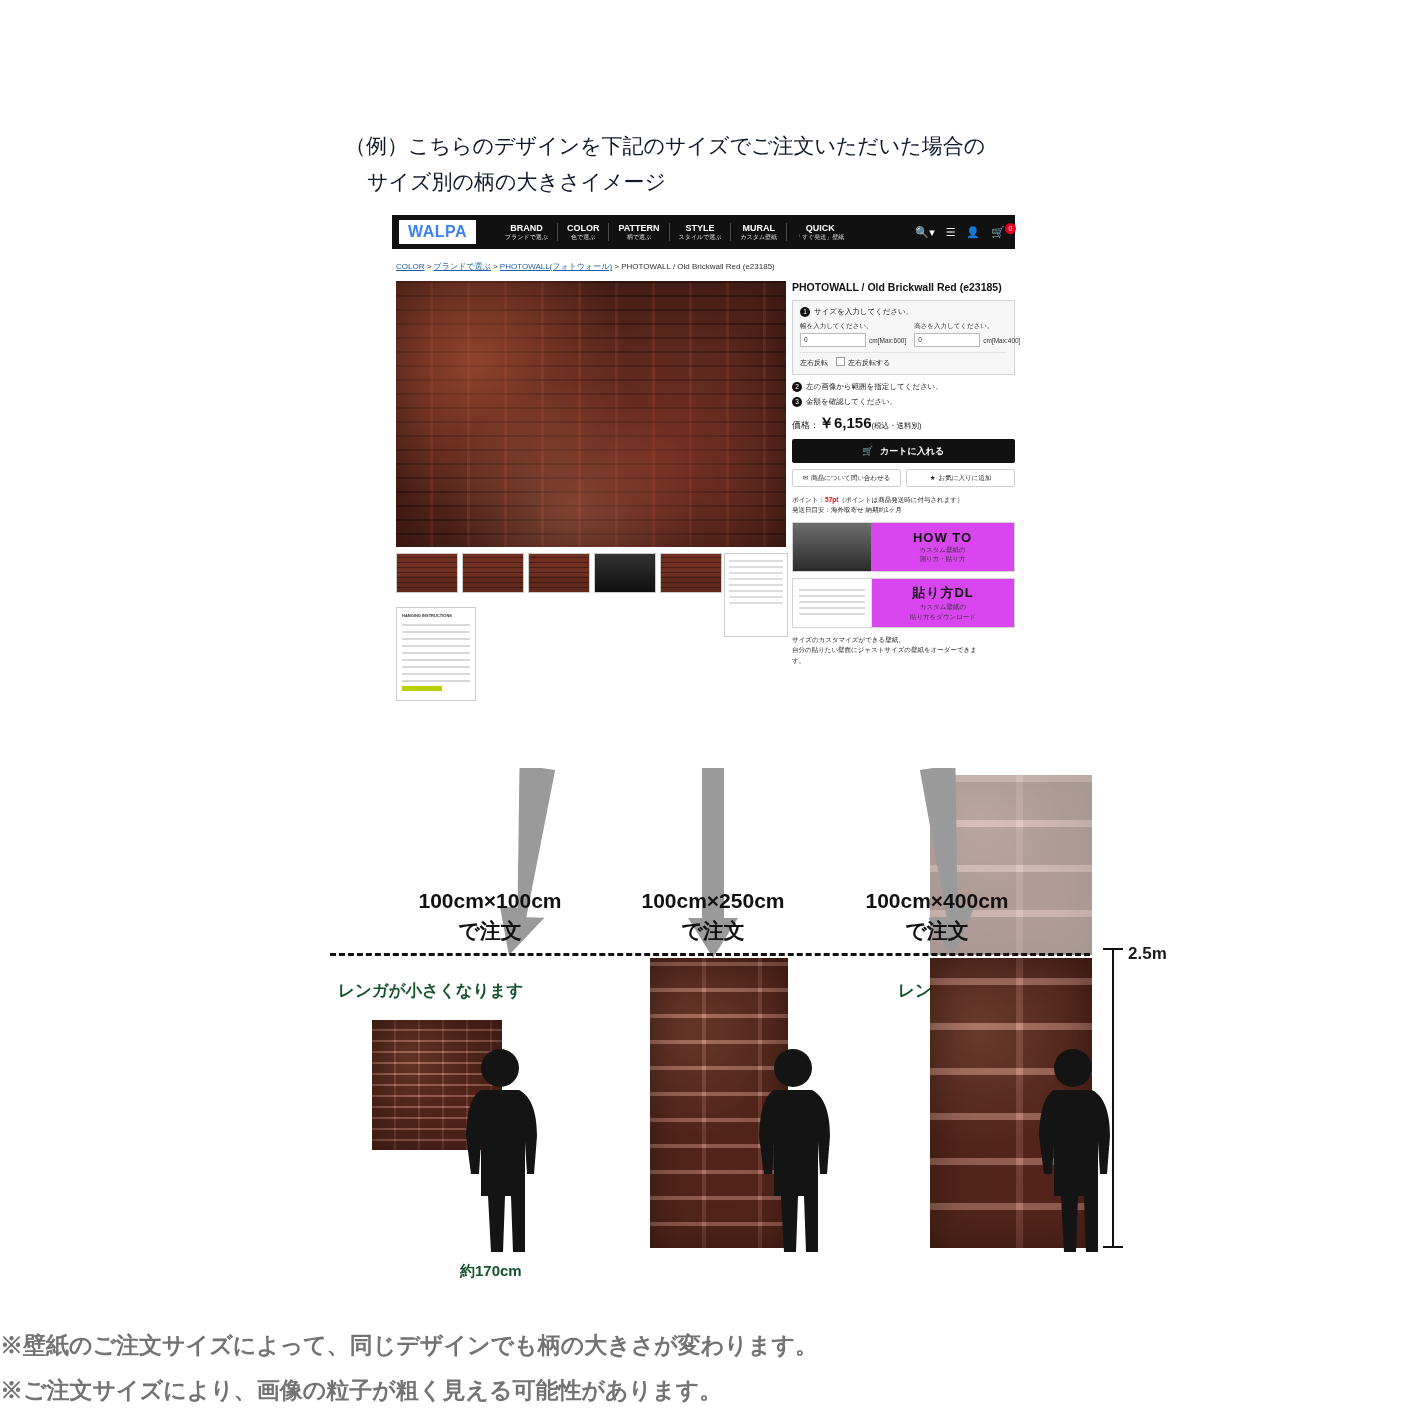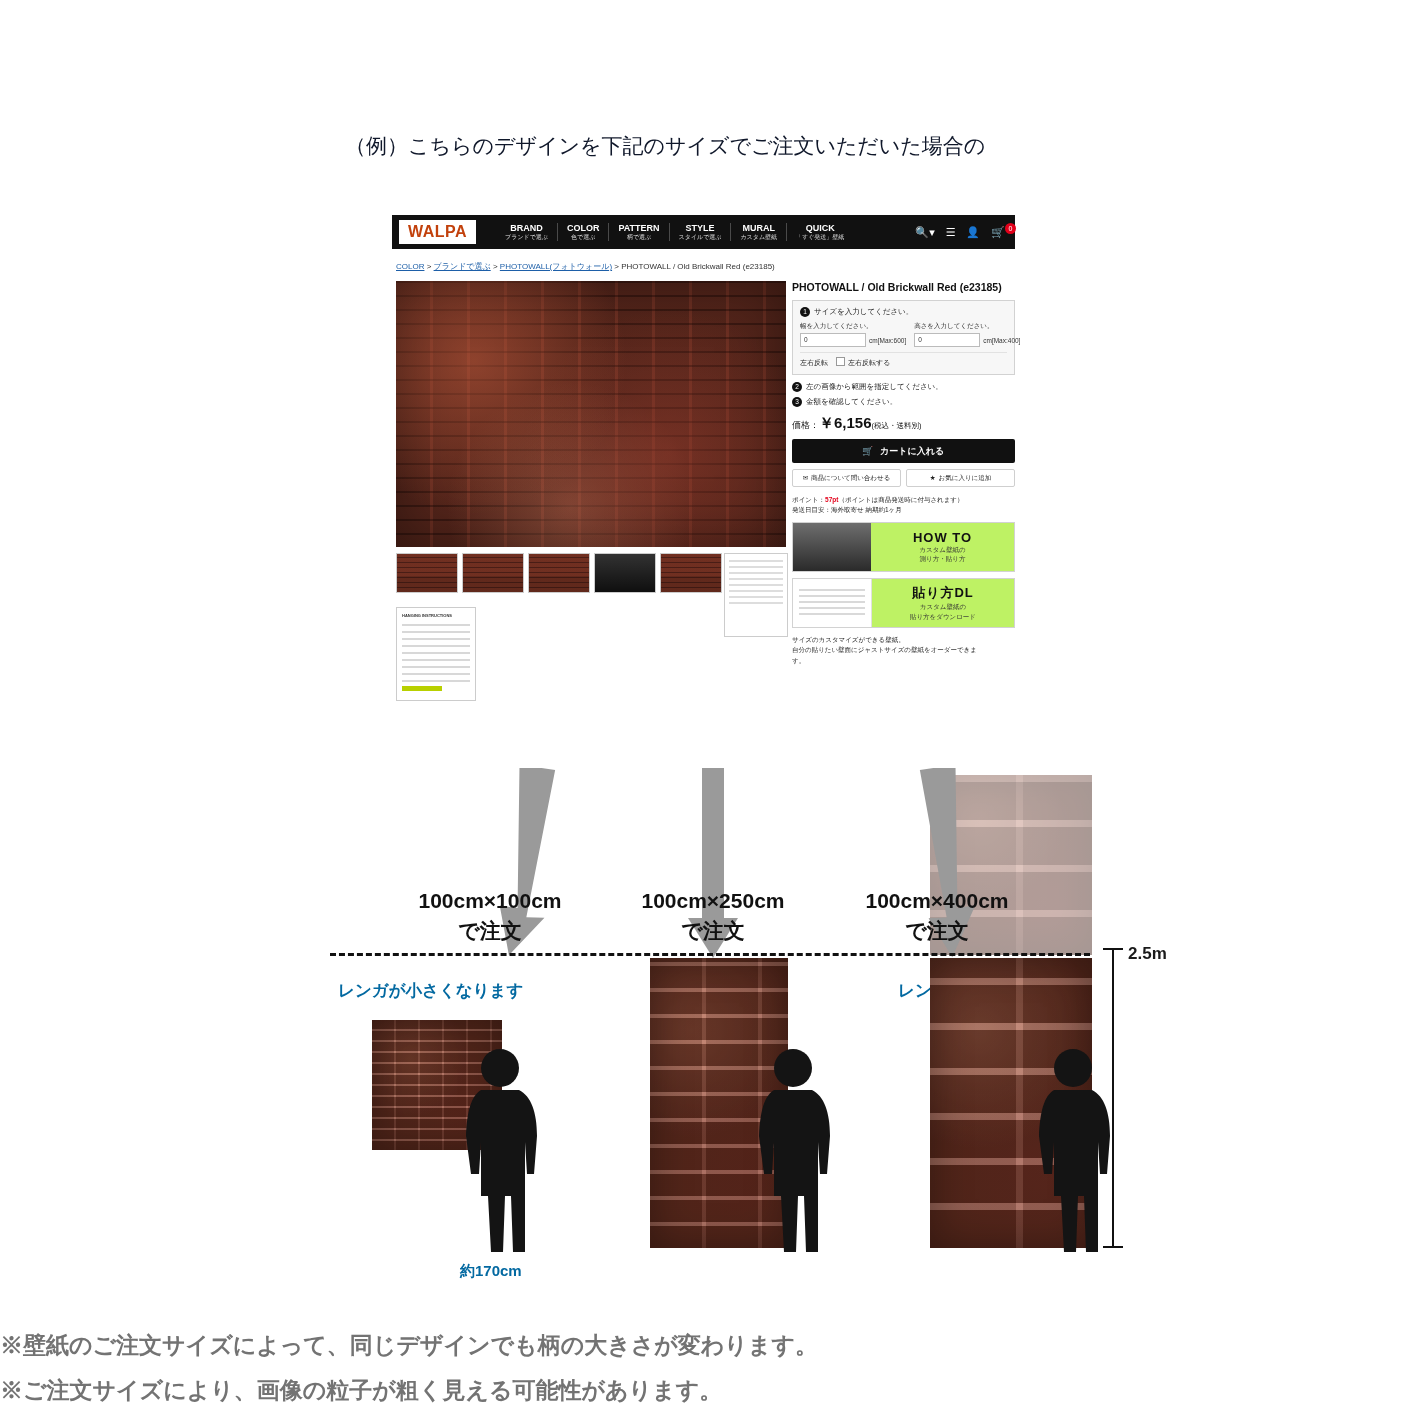--- a/index.html
+++ b/index.html
@@ -27,21 +27,21 @@
   
   .shop{
     position:absolute;left:392px;top:215px;width:623px;height:545px;
     background:#fff;
   }
   .shop-header{
     position:absolute;left:0;top:0;width:623px;height:34px;background:#111;
     display:flex;align-items:center;
   }
   .logo{
-    background:#fff;color:#c2410c;font-weight:bold;font-size:16px;
+    background:#fff;color:#3b82f6;font-weight:bold;font-size:16px;
     padding:3px 9px;margin-left:7px;letter-spacing:.5px;
   }
   .navitems{display:flex;align-items:center;margin-left:20px;gap:0px;}
   .navitem{
     color:#fff;text-align:center;padding:0 9px;border-left:1px solid #4a4a4a;
     line-height:1.15;
   }
   .navitem:first-child{border-left:none;}
   .navitem .en{font-size:9px;font-weight:bold;display:block;}
   .navitem .jp{font-size:6px;display:block;opacity:.85;}
@@ -127,21 +127,21 @@
     font-size:9px;font-weight:bold;border-radius:2px;
   }
   .sub2{display:flex;gap:5px;margin-top:6px;}
   .subbtn{
     flex:1;border:1px solid #cfcfcf;background:#fff;height:16px;border-radius:2px;
     display:flex;align-items:center;justify-content:center;gap:3px;font-size:6.5px;color:#222;
   }
   .points{font-size:6.5px;color:#222;margin-top:8px;line-height:1.6;}
   .points .pt{color:#e2001a;font-weight:bold;}
   .promo{
-    display:flex;border:1px solid #d2d2d2;margin-top:6px;height:48px;background:#bef264;
+    display:flex;border:1px solid #d2d2d2;margin-top:6px;height:48px;background:#d946ef;
   }
   .promo .pimg{width:78px;background:linear-gradient(180deg,#6e6e6e,#2a2a2a);}
   .promo .pimg.doc2{background:#fff;border-right:1px solid #e0e0e0;position:relative;}
   .promo .pimg.doc2::after{content:"";position:absolute;left:6px;top:10px;right:6px;height:26px;
     background:repeating-linear-gradient(180deg,#d9d9d9 0 2px,transparent 2px 6px);}
   .promo .ptxt{flex:1;display:flex;flex-direction:column;align-items:center;justify-content:center;text-align:center;}
   .promo .ph{font-size:13px;font-weight:bold;color:#111;letter-spacing:1px;}
   .promo .ps{font-size:6.5px;color:#333;line-height:1.5;}
   .footnote{font-size:6.5px;color:#222;margin-top:7px;line-height:1.6;}
 
@@ -158,21 +158,21 @@
   .meas{
     position:absolute;left:1112px;top:948px;width:2px;height:300px;background:#111;
   }
   .meas::before,.meas::after{
     content:"";position:absolute;left:-9px;width:20px;height:2px;background:#111;
   }
   .meas::before{top:0;}
   .meas::after{bottom:0;}
   .meas-label{position:absolute;left:1128px;top:944px;font-size:17px;font-weight:bold;}
 
-  .note-small{position:absolute;font-size:16.5px;font-weight:bold;color:#0369a1;}
+  .note-small{position:absolute;font-size:16.5px;font-weight:bold;color:#14532d;}
 
   
   .brick{
     position:absolute;
     background-color:#8a3f2c;
     box-shadow:inset 0 0 40px rgba(0,0,0,.35);
   }
   .brick.fine{
     background-image:
       repeating-linear-gradient(0deg,rgba(0,0,0,.30) 0 9px,rgba(255,255,255,.16) 9px 11px),
@@ -206,20 +206,21 @@
   }
 </style>
 </head>
 <body>
 
 <div class="page">
 
 
   <div class="lead">
     <span>（例）こちらのデザインを下記のサイズでご注文いただいた場合の</span>
+    <span class="l2">サイズ別の柄の大きさイメージ</span>
   </div>
 
   <div class="shop">
 
     <div class="shop-header">
       <div class="logo">WALPA</div>
       <div class="navitems">
         <div class="navitem">
           <span class="en">BRAND</span>
           <span class="jp">ブランドで選ぶ</span>

